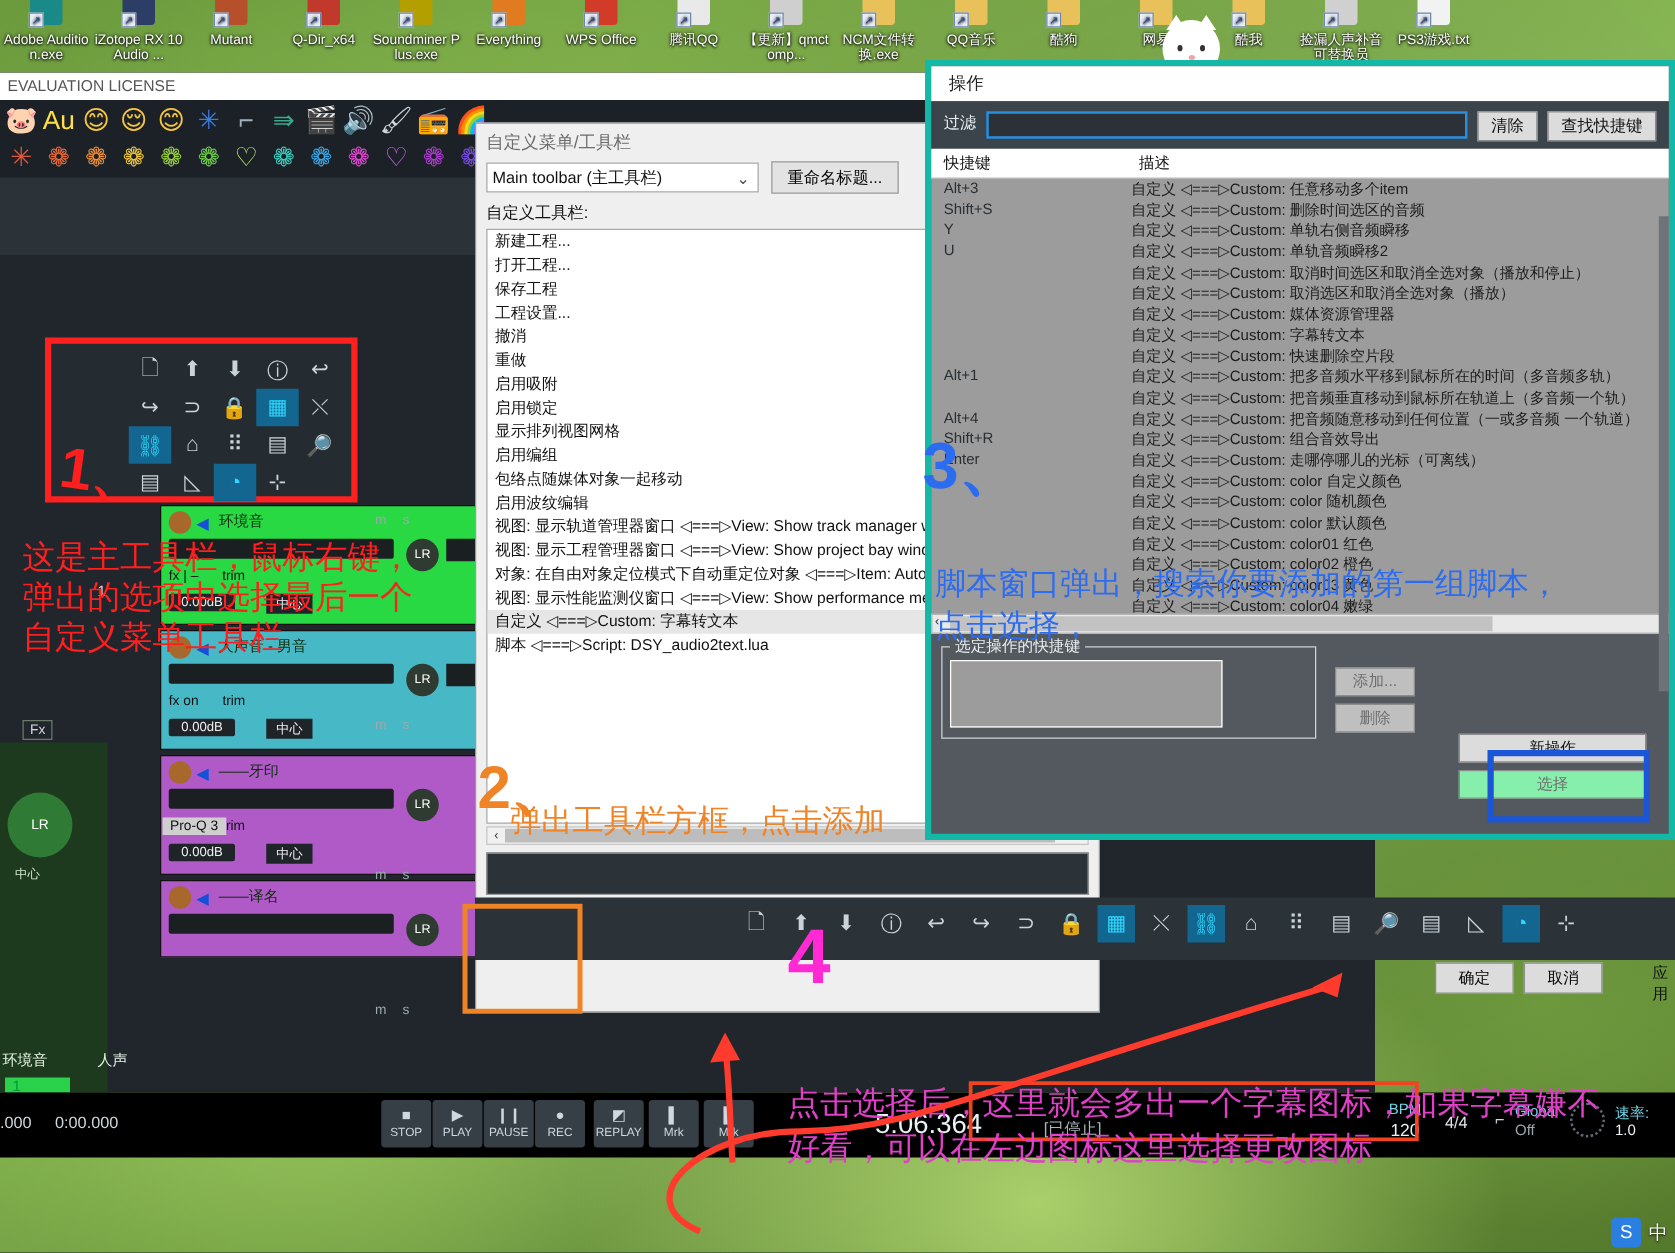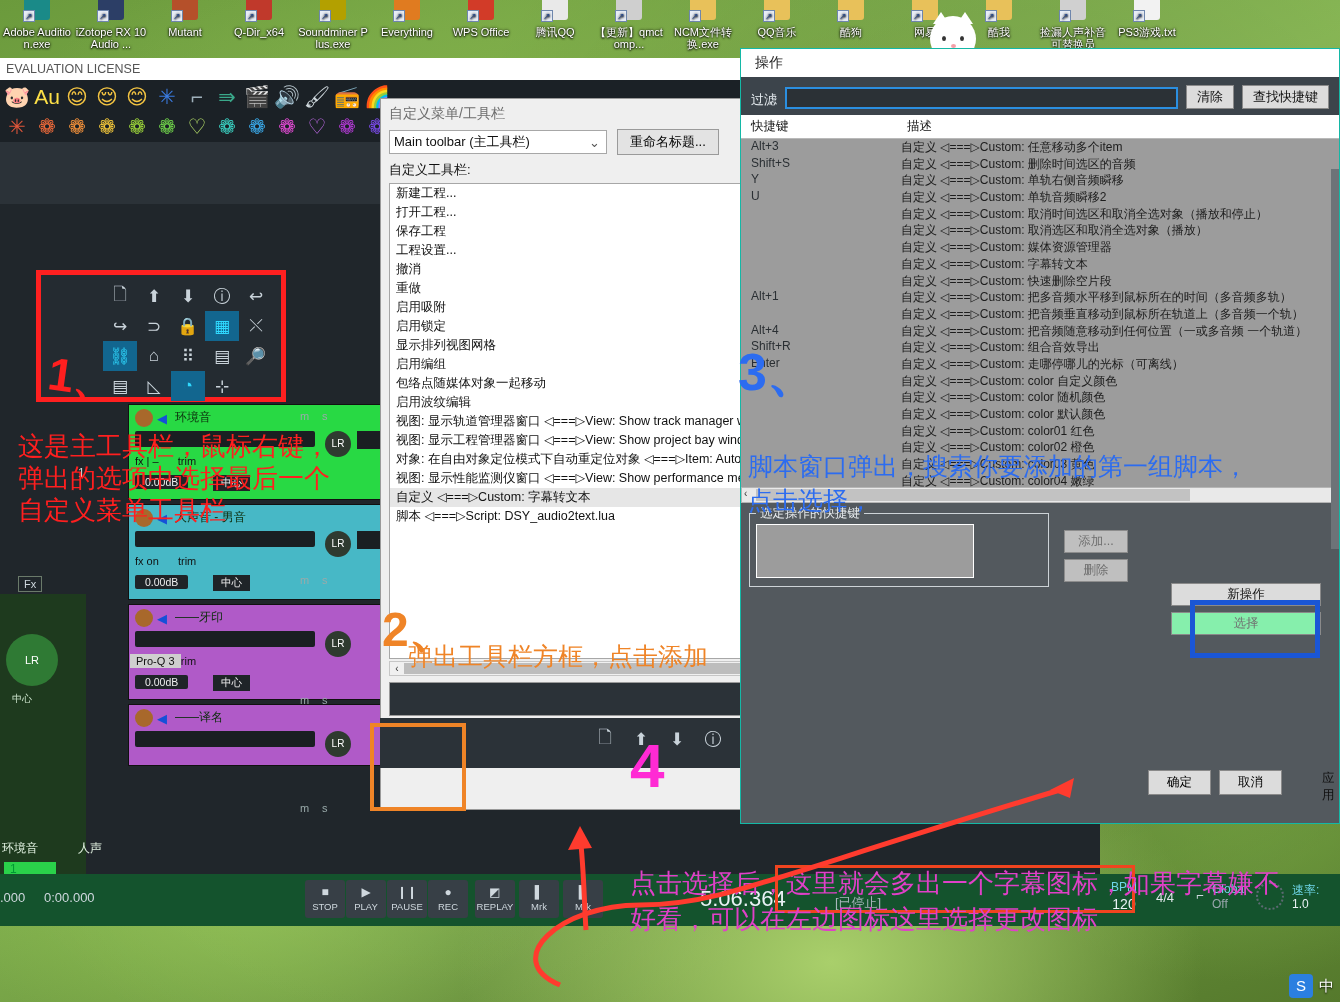--- a/index.html
+++ b/index.html
@@ -72,21 +72,21 @@
     background:#242b31; border:5px solid #ff2020;
   }
   .tbgrid{ position:absolute; left:62px; top:6px; display:grid;
            grid-template-columns:repeat(5,34px); grid-auto-rows:30px; }
   .tbi{ width:34px;height:30px;display:flex;align-items:center;justify-content:center;
         color:#c9d3da; font-size:17px;}
   .tbi.on{ background:#12668f; color:#2fd9ff;}
   
   #transport{
     position:absolute; left:0; top:874px; width:1340px; height:52px;
-    background:#14532d; color:#dfe6ea; font-size:13px;
+    background:#000000; color:#dfe6ea; font-size:13px;
   }
   #transport .tstime{ position:absolute; left:0; top:16px; font-size:13px; color:#cfd8de;}
   #transport .bigtime{ position:absolute; left:700px; top:12px; font-size:22px; color:#eaf2f6;}
   #transport .stoplbl{ position:absolute; left:835px; top:20px; font-size:13px; color:#aab6bd;}
   .tbtn{ position:absolute; top:6px; width:40px; height:38px; background:#373f46;
          border-radius:3px; text-align:center; color:#cfd8de; font-size:9.5px;}
   .tbtn .ic{ display:block; font-size:12px; line-height:18px; padding-top:3px;}
   
   #cust{
     position:absolute; left:380px; top:98px; width:500px; height:712px;
@@ -112,26 +112,26 @@
                          background:#bdbdbd;}
   #cust .hscroll .a1,#cust .hscroll .a2{position:absolute;top:0;width:14px;height:13px;
         font-size:10px;text-align:center;line-height:13px;color:#333;}
   #cust .a1{left:0}#cust .a2{right:0}
   #cust .iconstrip{ margin:6px 8px 0 8px; height:34px; background:#2b3238;
                     border:1px solid #9a9a9a;}
   #cust .btnrow{ display:flex; gap:8px; padding:8px; }
   #cust .btnrow .btn{ width:84px; text-align:center;}
   
   #act{
-    position:absolute; left:740px; top:48px; width:600px; height:776px;
-    background:#53595e; border:1px solid #14b8a6;
+    position:absolute; left:740px; top:48px; width:600px; height:624px;
+    background:#53595e; border:5px solid #14b8a6;
     font-size:12.5px; color:#e9edf0;
   }
   #act .cap{ height:28px; background:#fff; color:#222; font-size:14px; padding:5px 14px;}
-  #act .filterrow{ display:flex; align-items:flex-end; gap:8px; padding:8px 10px 6px 10px;
+  #act .filterrow{ display:flex; align-items:flex-start; gap:8px; padding:8px 10px 6px 10px;
                    background:#3c444b;}
   #act .filterrow .fl{ font-size:13px; color:#e7edf1;}
   #act .fbox{ flex:1; height:22px; background:#2b3136; border:2px solid #2b8fe0;}
   #act .abtn{ background:#dcdcdc; color:#111; border:1px solid #8a8a8a; padding:2px 10px;
               font-size:13px;}
   #act .lh{ display:flex; background:#fff; color:#111; font-size:12.5px;
             border-bottom:1px solid #b9b9b9;}
   #act .lh span{ padding:3px 6px;}
   #act .tbl{ background:#9c9c9c; height:348px; overflow:hidden; position:relative;}
   #act .tr{ display:flex; height:16.7px; font-size:12px; color:#1c1c1c;}

